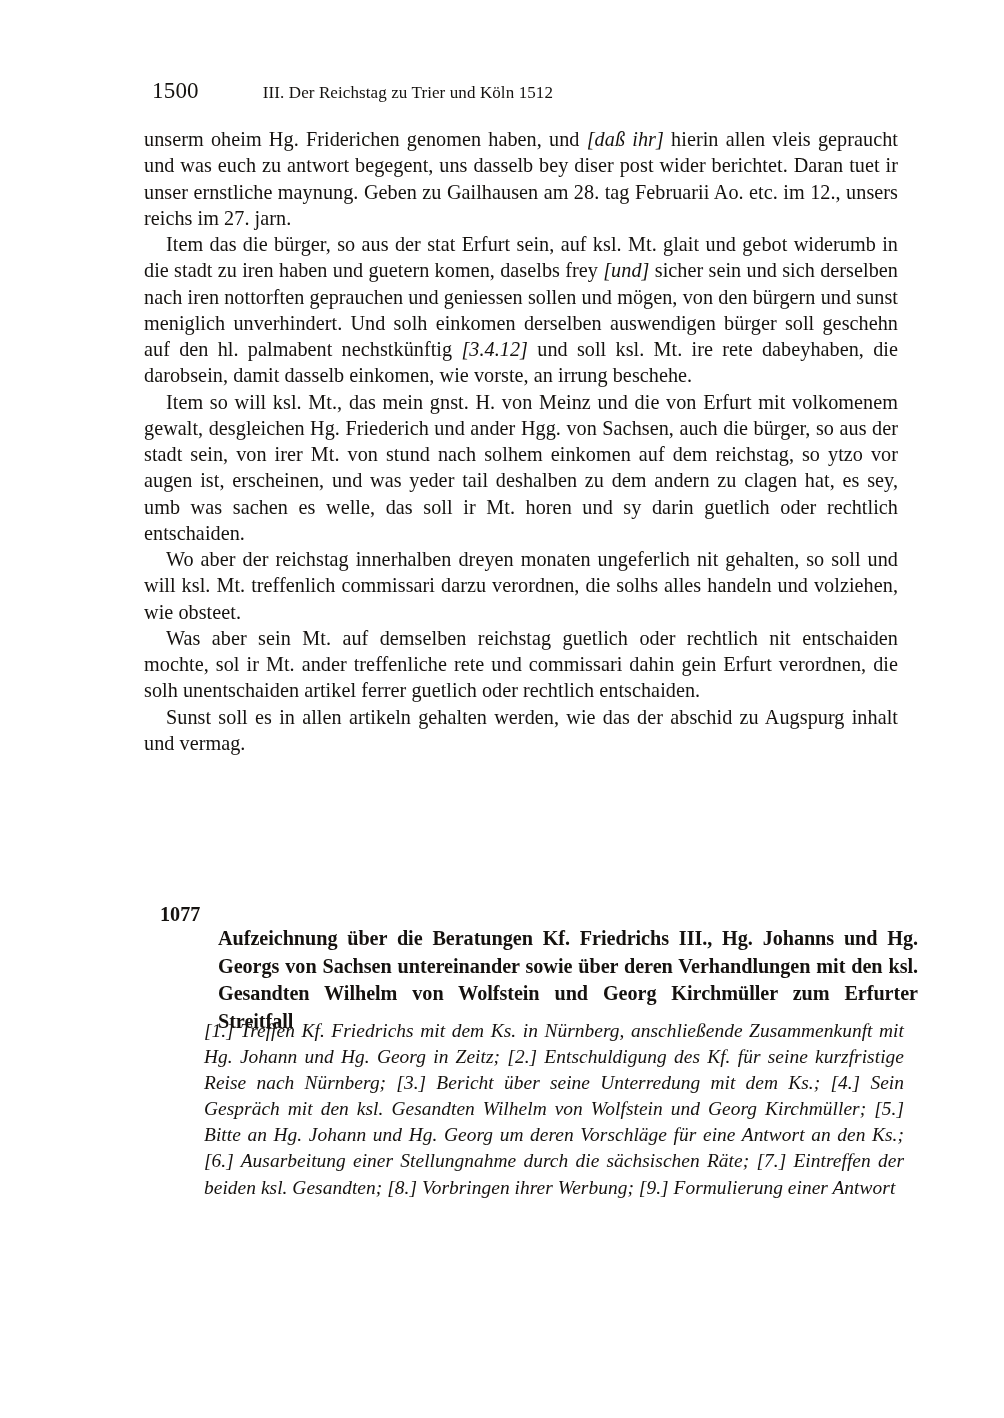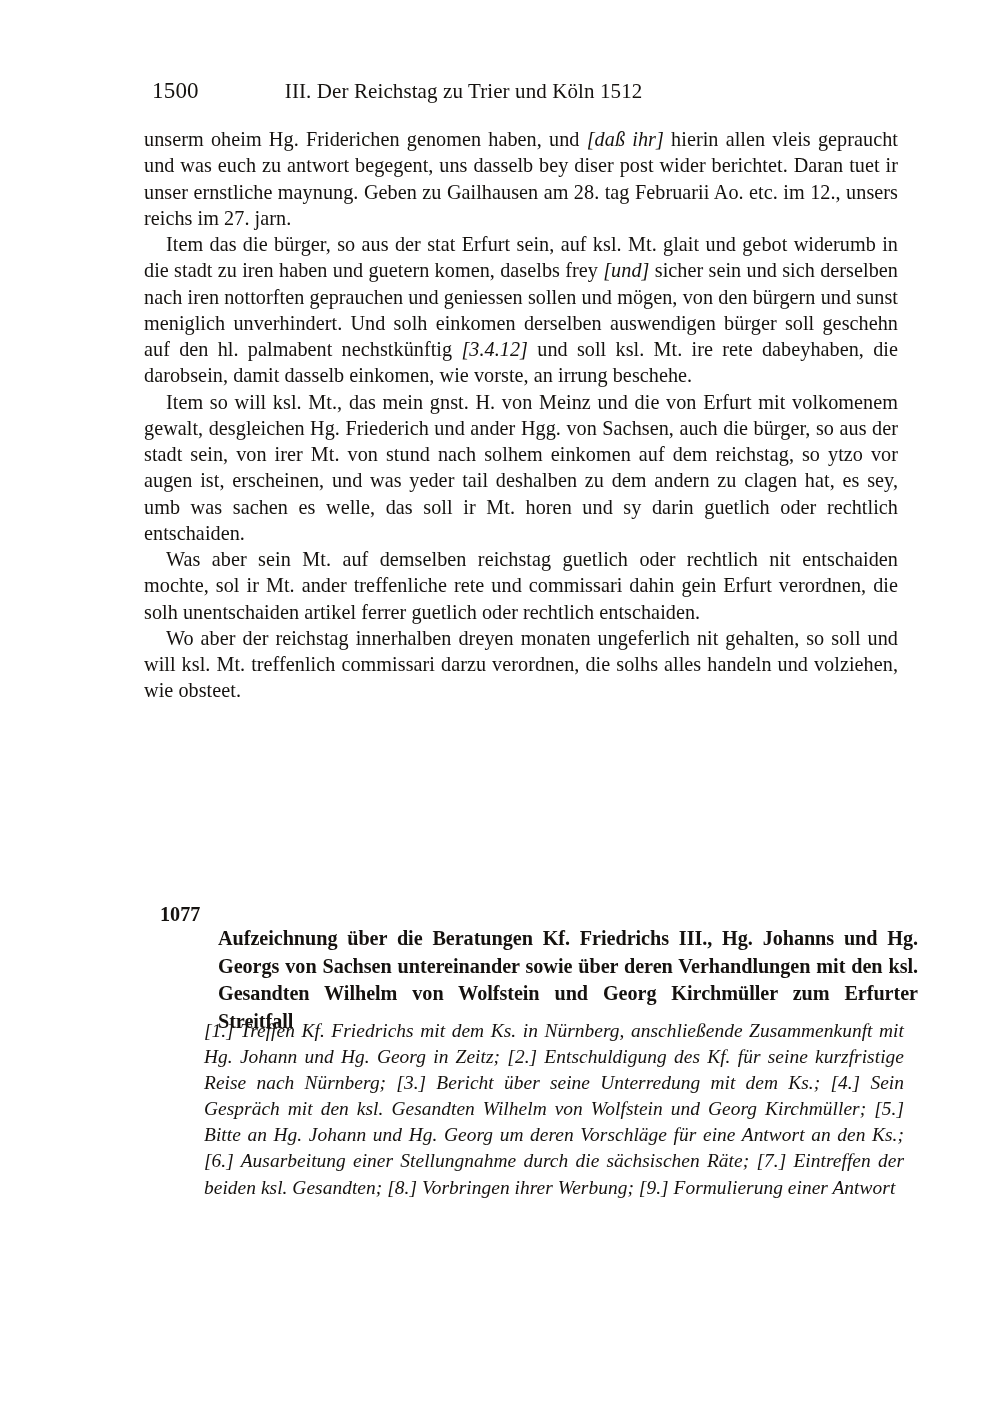--- a/index.html
+++ b/index.html
@@ -30,24 +30,24 @@
   }
 
   .folio {
     font-size: 23px;
     line-height: 26px;
     letter-spacing: 0.2px;
     white-space: nowrap;
   }
 
   .head-title {
-    font-size: 21px;
+    font-size: 17px;
     line-height: 26px;
     white-space: nowrap;
-    margin-left: 86px;
+    margin-left: 64px;
     letter-spacing: 0.1px;
   }
 
   
   .text-column {
     position: absolute;
     left: 144px;
     top: 126px;
     width: 754px;
   }
@@ -132,22 +132,23 @@
 
   <div class="running-head">
     <span class="folio">1500</span>
     <span class="head-title">III. Der Reichstag zu Trier und Köln 1512</span>
   </div>
 
   <div class="text-column">
       <p class="para">unserm oheim Hg. Friderichen genomen haben, und <i>[daß ihr]</i> hierin allen vleis gepraucht und was euch zu antwort begegent, uns dasselb bey diser post wider berichtet. Daran tuet ir unser ernstliche maynung. Geben zu Gailhausen am 28. tag Februarii Ao. etc. im 12., unsers reichs im 27. jarn.</p>
       <p class="para indent">Item das die bürger, so aus der stat Erfurt sein, auf ksl. Mt. glait und gebot widerumb in die stadt zu iren haben und guetern komen, daselbs frey <i>[und]</i> sicher sein und sich derselben nach iren nottorften geprauchen und geniessen sollen und mögen, von den bürgern und sunst meniglich unverhindert. Und solh einkomen derselben auswendigen bürger soll geschehn auf den hl. palmabent nechstkünftig <i>[3.4.12]</i> und soll ksl. Mt. ire rete dabeyhaben, die darobsein, damit dasselb einkomen, wie vorste, an irrung beschehe.</p>
       <p class="para indent">Item so will ksl. Mt., das mein gnst. H. von Meinz und die von Erfurt mit volkomenem gewalt, desgleichen Hg. Friederich und ander Hgg. von Sachsen, auch die bürger, so aus der stadt sein, von irer Mt. von stund nach solhem einkomen auf dem reichstag, so ytzo vor augen ist, erscheinen, und was yeder tail deshalben zu dem andern zu clagen hat, es sey, umb was sachen es welle, das soll ir Mt. horen und sy darin guetlich oder rechtlich entschaiden.</p>
+      <p class="para indent">Wo aber der reichstag innerhalben dreyen monaten ungeferlich nit gehalten, so soll und will ksl. Mt. treffenlich commissari darzu verordnen, die solhs alles handeln und volziehen, wie obsteet.</p>
       <p class="para indent">Was aber sein Mt. auf demselben reichstag guetlich oder rechtlich nit entschaiden mochte, sol ir Mt. ander treffenliche rete und commissari dahin gein Erfurt verordnen, die solh unentschaiden artikel ferrer guetlich oder rechtlich entschaiden.</p>
-      <p class="para indent">Wo aber der reichstag innerhalben dreyen monaten ungeferlich nit gehalten, so soll und will ksl. Mt. treffenlich commissari darzu verordnen, die solhs alles handeln und volziehen, wie obsteet.</p>
+      <p class="para indent">Sunst soll es in allen artikeln gehalten werden, wie das der abschid zu Augspurg inhalt und vermag.</p>
     </div>
 
   <div class="entry">
     <div class="entry-heading">
       <span class="entry-number">1077</span>
       <span class="entry-title">Aufzeichnung über die Beratungen Kf. Friedrichs III., Hg. Johanns und Hg. Georgs von Sachsen untereinander sowie über deren Verhandlungen mit den ksl. Gesandten Wilhelm von Wolfstein und Georg Kirchmüller zum Erfurter Streitfall</span>
     </div>
   </div>
 
   <div class="summary">

